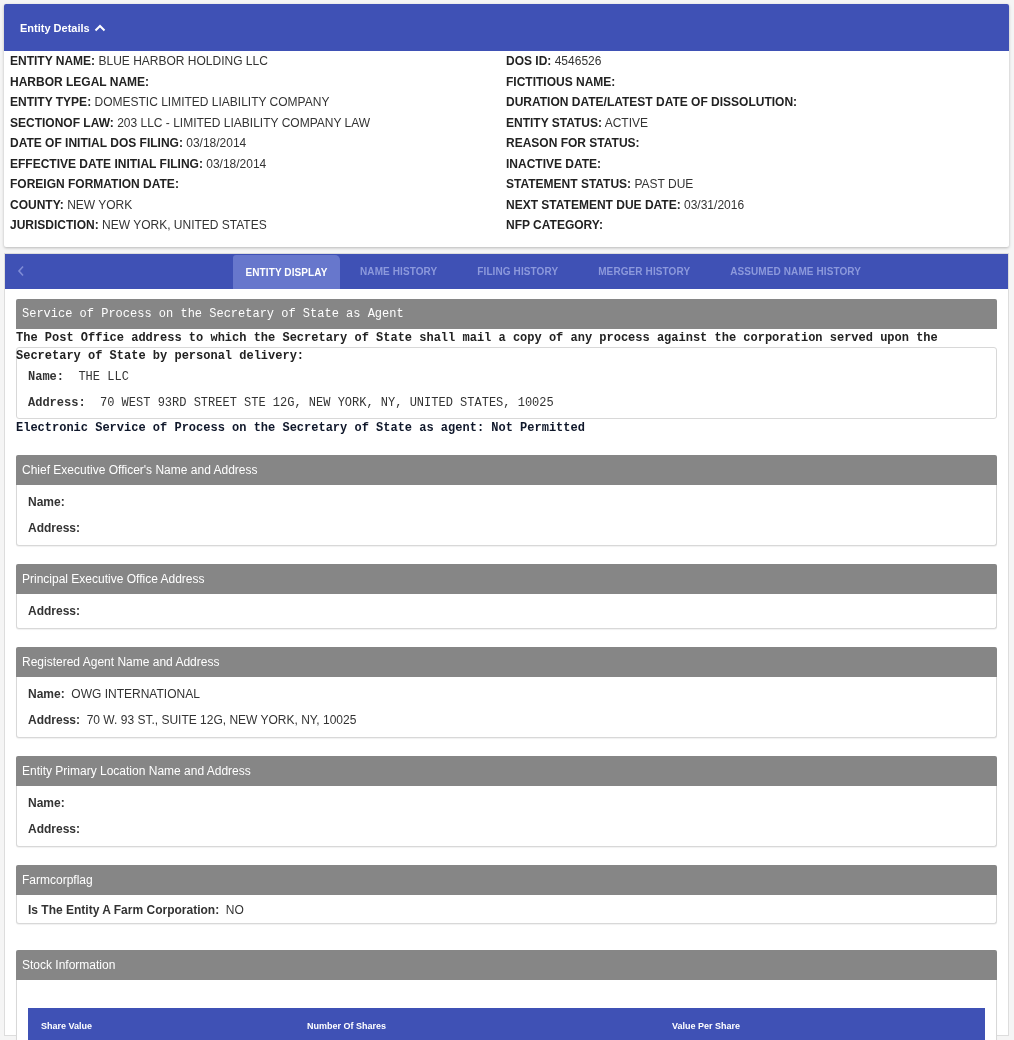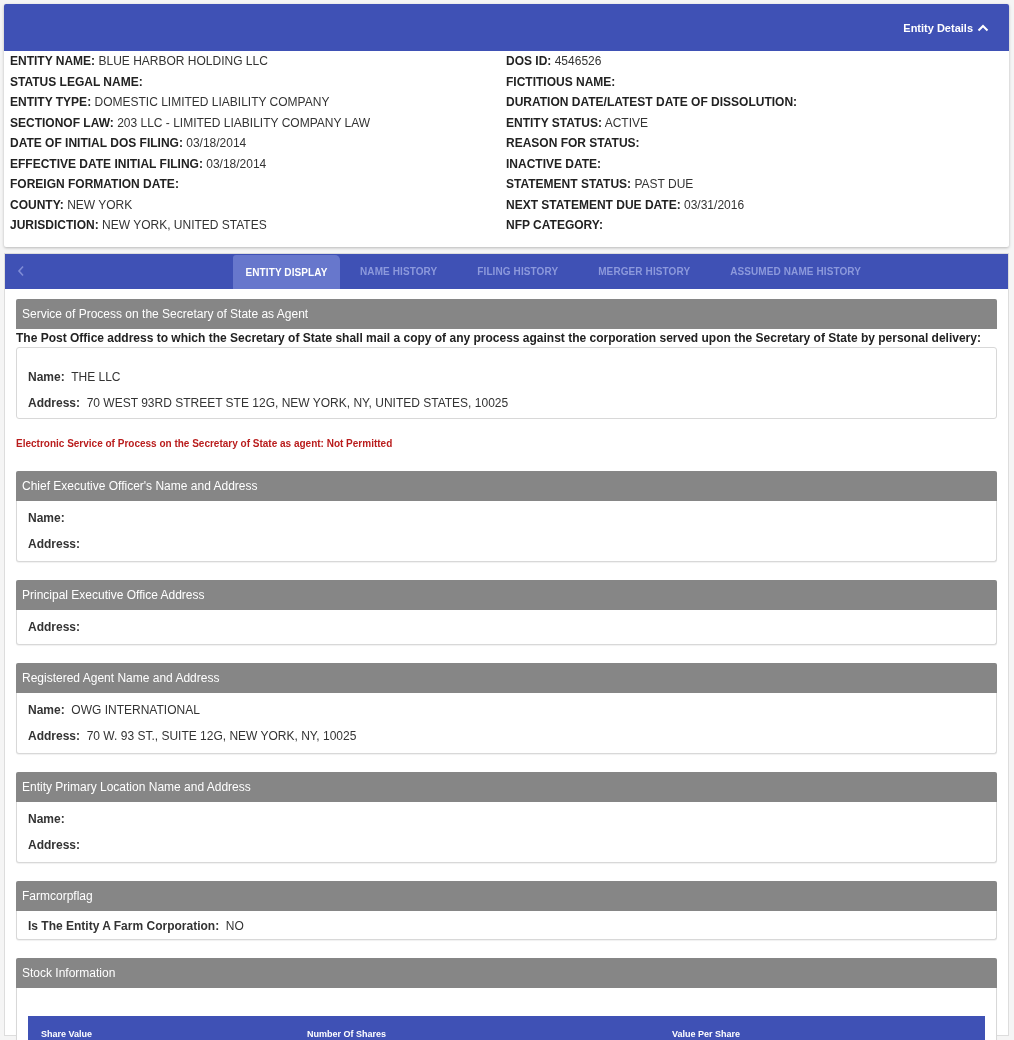--- a/index.html
+++ b/index.html
@@ -7,21 +7,21 @@
   body { font-family: "Liberation Sans", sans-serif; font-size: 12px; color: #222; position: relative; }
 
   
   .details-card {
     position: absolute; left: 4px; top: 4px; width: 1005px; height: 243px;
     background: #fff; border-radius: 2px;
     box-shadow: 0 1px 3px rgba(0,0,0,0.25);
   }
   .details-header {
     height: 47px; background: #3f51b5; color: #fff;
-    display: flex; align-items: center; justify-content: flex-end;
+    display: flex; align-items: center; justify-content: flex-start;
     padding: 0 16px 0 16px; border-radius: 2px 2px 0 0;
   }
   .details-title { font-weight: bold; font-size: 11px; }
   .collapse-btn { width: 20px; height: 20px; display: flex; align-items: center; justify-content: center; cursor: pointer; }
   .details-body { display: flex; padding: 0 6px; }
   .details-col { width: 496px; }
   .details-col.right { padding-left: 0; }
   .kv-row { height: 20.5px; line-height: 20.5px; font-size: 12px; white-space: nowrap; }
   .kv-row .k { font-weight: bold; color: #222; }
   .kv-row .v { color: #333; }
@@ -57,21 +57,21 @@
   .section-box {
     border: 1px solid #d8d8d8; border-top: none; background: #fff;
     border-radius: 0 0 3px 3px; box-shadow: 0 1px 1px rgba(0,0,0,0.06);
   }
   .field-row { font-size: 12px; padding-left: 11px; height: 26px; line-height: 26px; white-space: nowrap; }
   .field-row .k { font-weight: bold; color: #333; }
   .field-row .v { color: #333; }
 
   .sop-desc { font-size: 12px; font-weight: bold; color: #222; height: 18px; line-height: 18px; padding-left: 0; }
   .sop-box { border: 1px solid #d8d8d8; border-radius: 3px; margin-top: 0; padding: 16px 0 2px 0; }
-  .eservice { font-size: 10px; font-weight: bold; color: #b91c1c; height: 18px; line-height: 18px; margin-top: 16px; }
+  .eservice { font-size: 12px; font-weight: bold; color: #0f172a; height: 18px; line-height: 18px; margin-top: 0; }
 
   .stock-table-head {
     margin: 9px 11px 7px 11px; height: 36px; background: #3f51b5;
     display: flex; align-items: center; color: #fff; font-size: 9px; font-weight: bold;
   }
   .stock-table-head .th { cursor: pointer; }
 </style>
 </head>
 <body>
 
@@ -80,21 +80,21 @@
     <span class="details-title">Entity Details</span>
     <span class="collapse-btn">
       <svg width="12" height="8" viewBox="0 0 12 8">
         <path d="M1.5 6.5 L6 2 L10.5 6.5" fill="none" stroke="#fff" stroke-width="2"></path>
       </svg>
     </span>
   </div>
   <div class="details-body">
     <div class="details-col left">
       <div class="kv-row"><span class="k">ENTITY NAME:</span> <span class="v">BLUE HARBOR HOLDING LLC</span></div>
-      <div class="kv-row"><span class="k">STATUS LEGAL NAME:</span> <span class="v"></span></div>
+      <div class="kv-row"><span class="k">HARBOR LEGAL NAME:</span> <span class="v"></span></div>
       <div class="kv-row"><span class="k">ENTITY TYPE:</span> <span class="v">DOMESTIC LIMITED LIABILITY COMPANY</span></div>
       <div class="kv-row"><span class="k">SECTIONOF LAW:</span> <span class="v">203 LLC - LIMITED LIABILITY COMPANY LAW</span></div>
       <div class="kv-row"><span class="k">DATE OF INITIAL DOS FILING:</span> <span class="v">03/18/2014</span></div>
       <div class="kv-row"><span class="k">EFFECTIVE DATE INITIAL FILING:</span> <span class="v">03/18/2014</span></div>
       <div class="kv-row"><span class="k">FOREIGN FORMATION DATE:</span> <span class="v"></span></div>
       <div class="kv-row"><span class="k">COUNTY:</span> <span class="v">NEW YORK</span></div>
       <div class="kv-row"><span class="k">JURISDICTION:</span> <span class="v">NEW YORK, UNITED STATES</span></div>
     </div>
     <div class="details-col right">
       <div class="kv-row"><span class="k">DOS ID:</span> <span class="v">4546526</span></div>
@@ -121,21 +121,21 @@
       <div class="tab active">ENTITY DISPLAY</div>
       <div class="tab">NAME HISTORY</div>
       <div class="tab">FILING HISTORY</div>
       <div class="tab">MERGER HISTORY</div>
       <div class="tab">ASSUMED NAME HISTORY</div>
     </div>
   </div>
 
   <div class="panel-content">
 
-    <div class="section" style="margin-bottom:18px;">
+    <div class="section" style="margin-bottom:18px;font-family:Liberation Mono, monospace;">
       <div class="section-header">Service of Process on the Secretary of State as Agent</div>
       <div class="sop-desc">The Post Office address to which the Secretary of State shall mail a copy of any process against the corporation served upon the Secretary of State by personal delivery:</div>
       <div class="sop-box">
         <div class="field-row"><span class="k">Name:</span>&nbsp; <span class="v">THE LLC</span></div>
         <div class="field-row"><span class="k">Address:</span>&nbsp; <span class="v">70 WEST 93RD STREET STE 12G, NEW YORK, NY, UNITED STATES, 10025</span></div>
       </div>
       <div class="eservice">Electronic Service of Process on the Secretary of State as agent: Not Permitted</div>
     </div>
 
     <div class="section" style="margin-bottom:18px;">
@@ -162,21 +162,21 @@
     </div>
 
     <div class="section" style="margin-bottom:18px;">
       <div class="section-header">Entity Primary Location Name and Address</div>
       <div class="section-box" style="padding:4px 0 4px 0;">
         <div class="field-row"><span class="k">Name:</span>&nbsp; <span class="v"></span></div>
         <div class="field-row"><span class="k">Address:</span>&nbsp; <span class="v"></span></div>
       </div>
     </div>
 
-    <div class="section" style="margin-bottom:18px;border-radius:22px;">
+    <div class="section" style="margin-bottom:26px;border-radius:22px;">
       <div class="section-header">Farmcorpflag</div>
       <div class="section-box" style="padding:4px 0 0 0; height:29px;">
         <div class="field-row" style="height:22px; line-height:22px;"><span class="k">Is The Entity A Farm Corporation:</span>&nbsp; <span class="v">NO</span></div>
       </div>
     </div>
 
     <div class="section">
       <div class="section-header">Stock Information</div>
       <div class="section-box" style="padding:19px 0 0 0;">
         <div class="stock-table-head">

